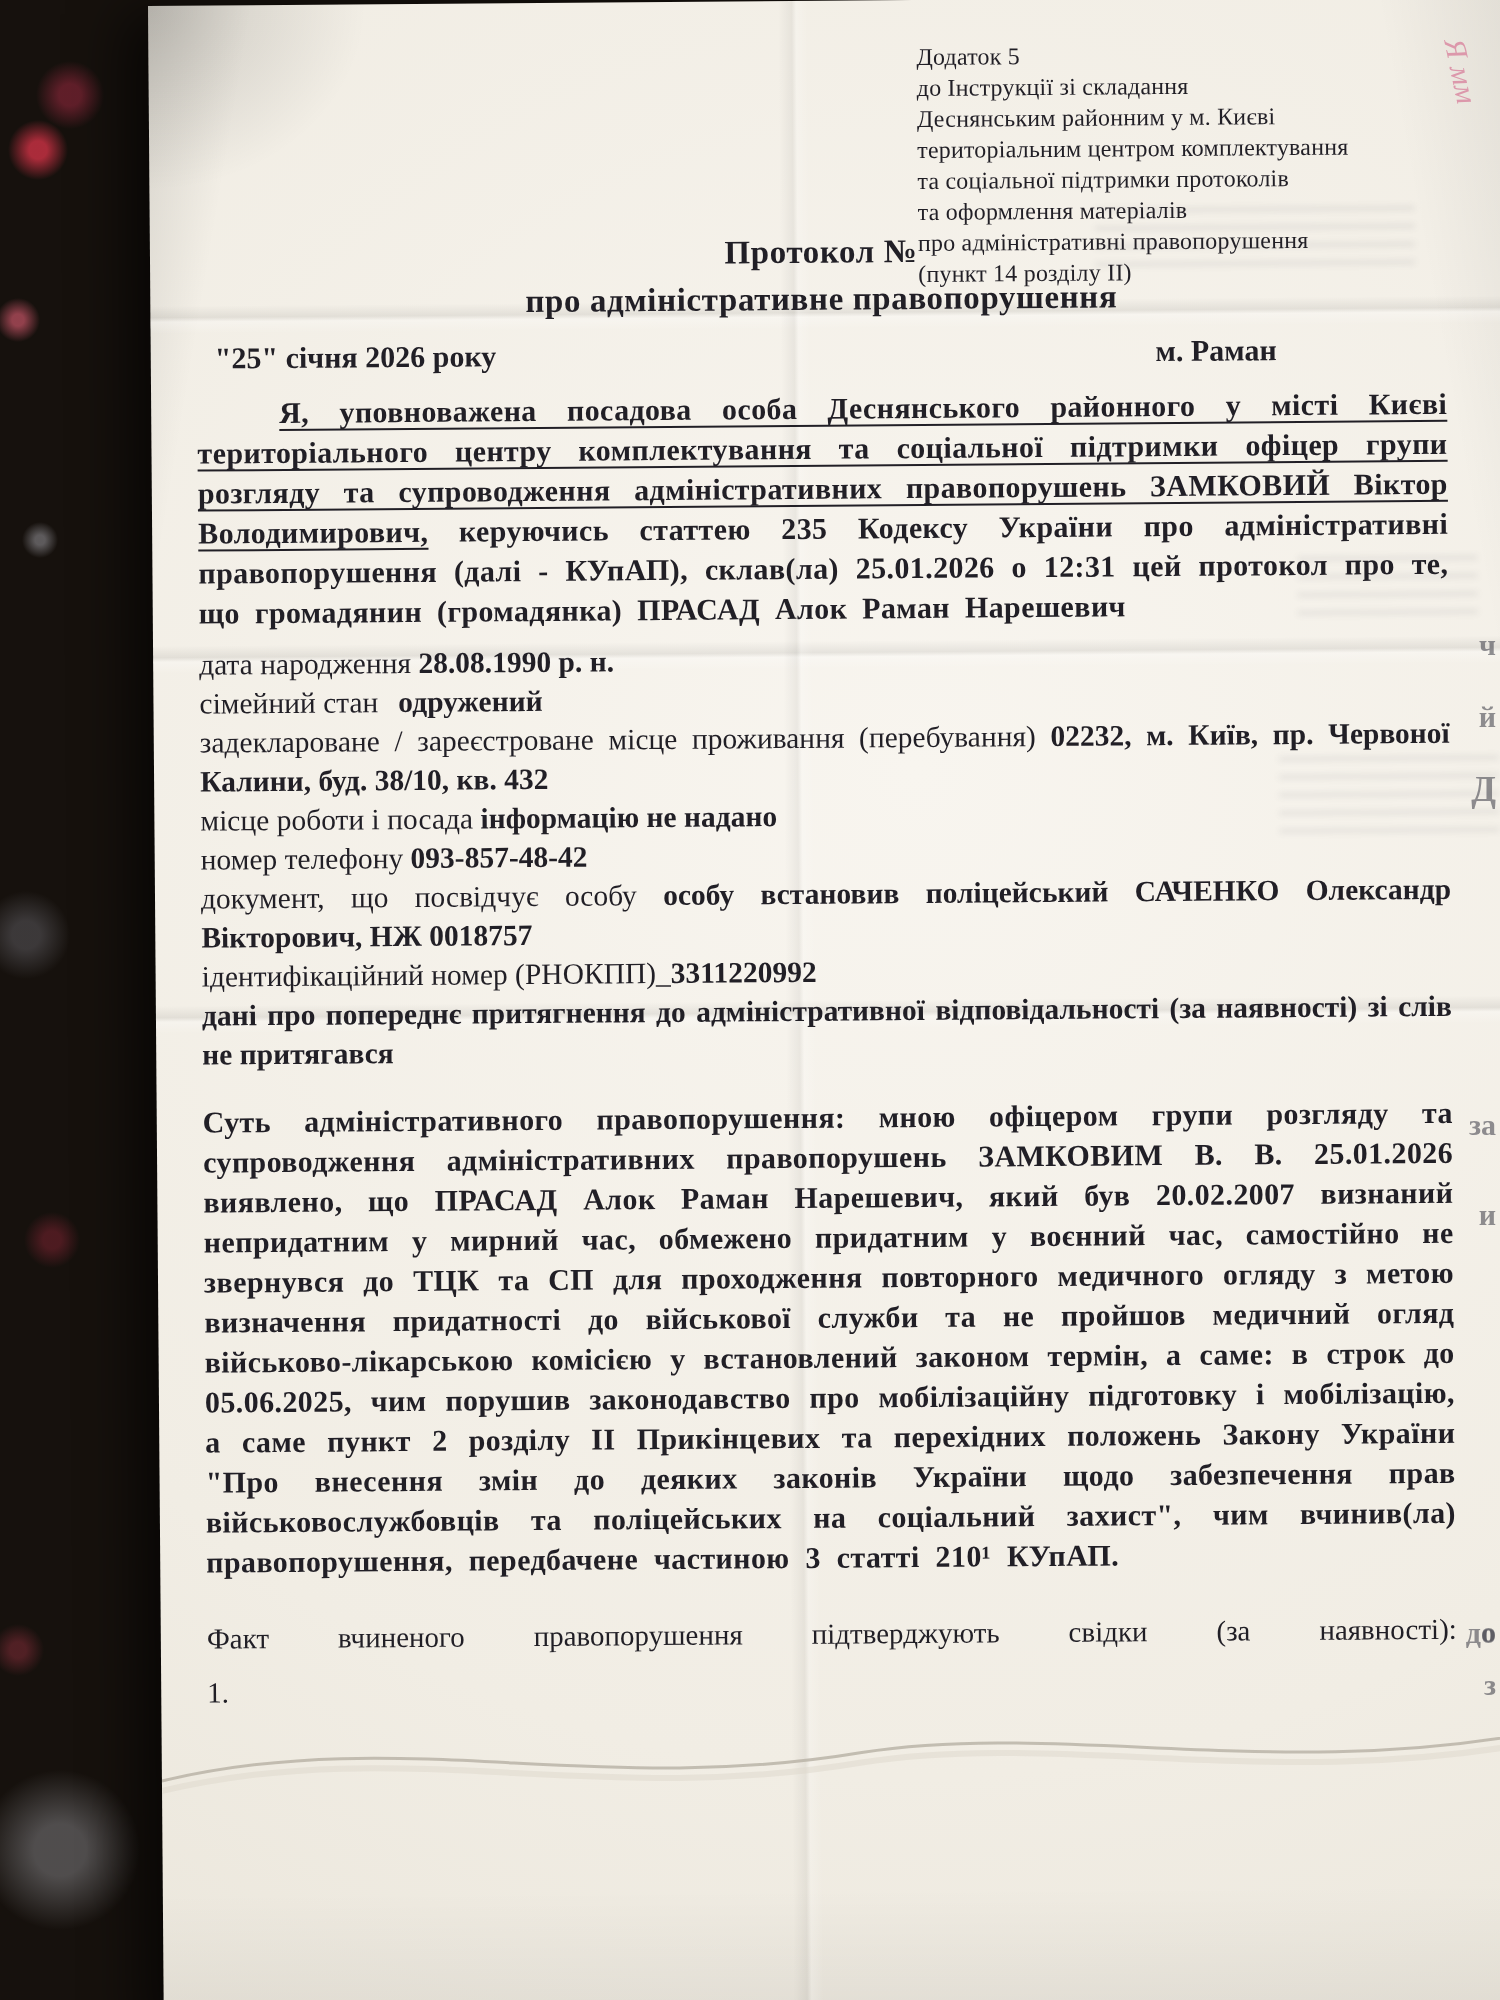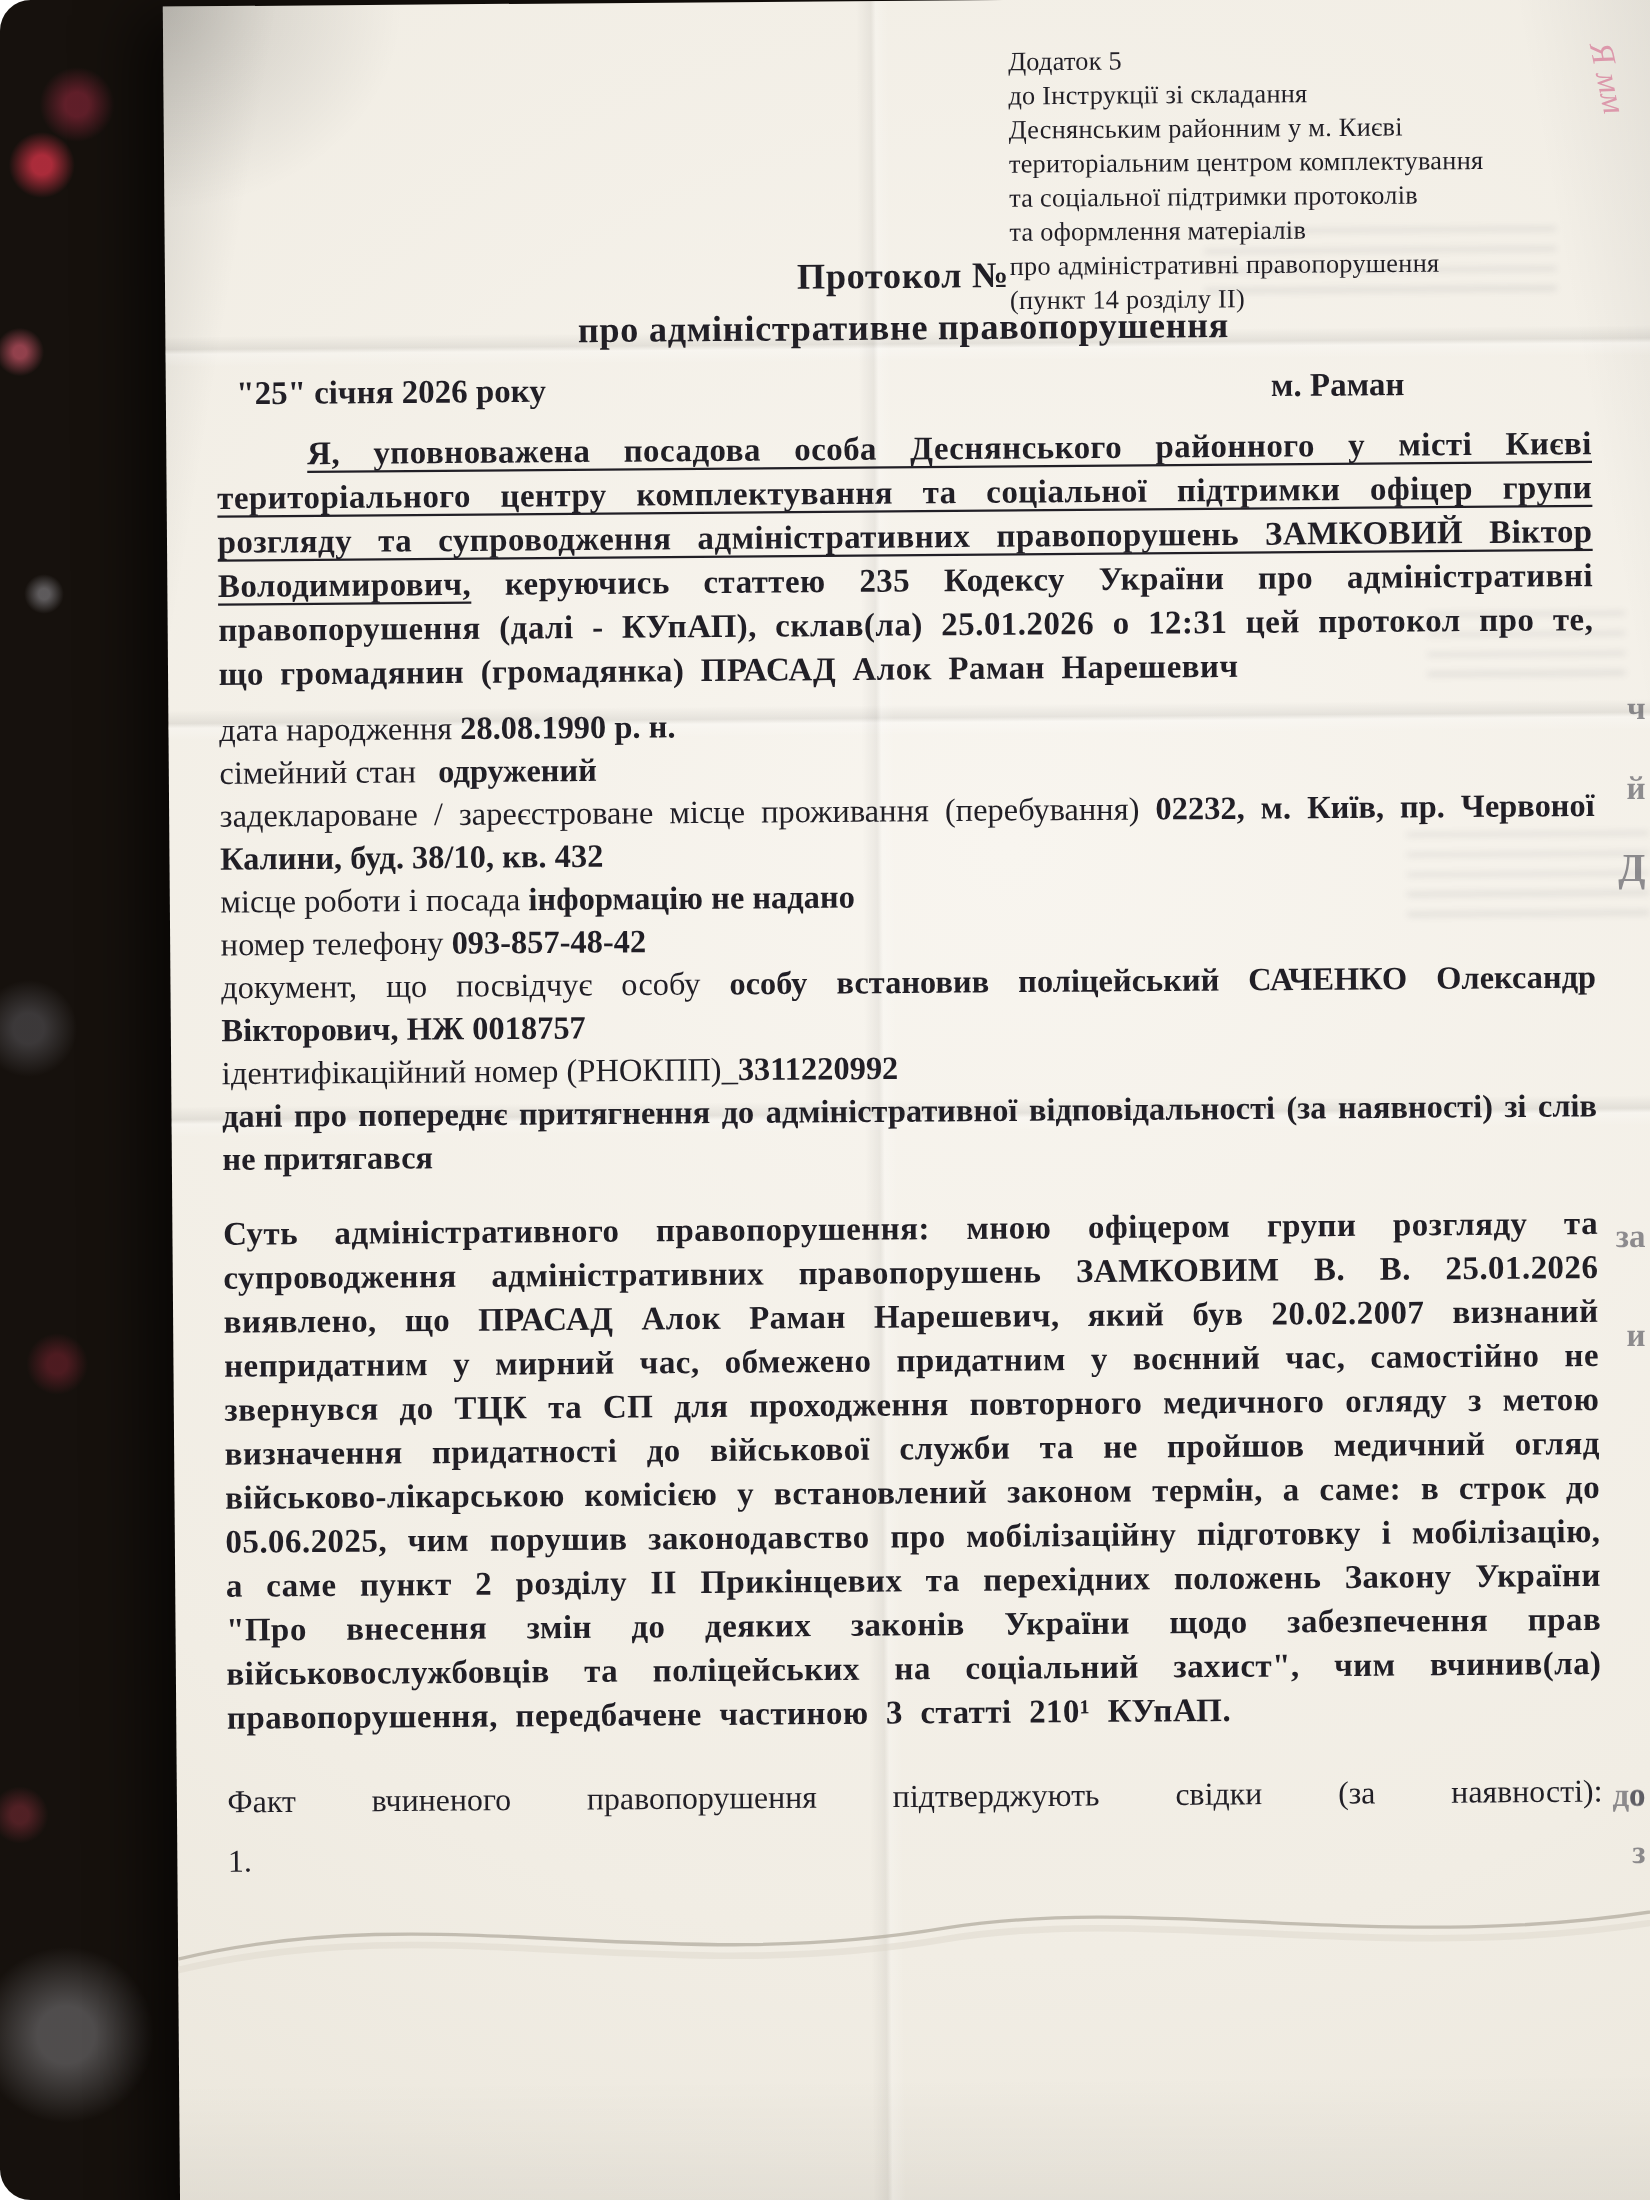--- a/index.html
+++ b/index.html
@@ -12,21 +12,20 @@
     background-color:#16110d;
     background-image:
       radial-gradient(circle at 38px 150px, rgba(196,48,66,.85) 0 9px, rgba(196,48,66,0) 30px),
       radial-gradient(circle at 18px 320px, rgba(228,96,118,.6) 0 6px, rgba(228,96,118,0) 22px),
       radial-gradient(circle at 70px 95px, rgba(170,45,70,.5) 0 11px, rgba(170,45,70,0) 34px),
       radial-gradient(circle at 40px 540px, rgba(200,200,210,.4) 0 5px, rgba(200,200,210,0) 18px),
       radial-gradient(circle at 26px 935px, rgba(130,130,140,.35) 0 14px, rgba(130,130,140,0) 44px),
       radial-gradient(circle at 52px 1240px, rgba(160,42,62,.4) 0 9px, rgba(160,42,62,0) 28px),
       radial-gradient(circle at 60px 1850px, rgba(150,150,155,.45) 0 26px, rgba(150,150,155,0) 80px),
       radial-gradient(circle at 18px 1650px, rgba(190,60,80,.35) 0 8px, rgba(190,60,80,0) 26px);
-    border-radius: 28px;
   }
   .paper{
     position:absolute;left:148px;top:6px;width:1385px;height:2030px;
     transform:rotate(-0.45deg);transform-origin:top left;
     background:
       linear-gradient(100deg, rgba(0,0,0,.11) 0%, rgba(0,0,0,0) 6%),
       linear-gradient(260deg, rgba(0,0,0,.08) 0%, rgba(0,0,0,0) 9%),
       linear-gradient(0deg, rgba(0,0,0,.06) 0%, rgba(0,0,0,0) 7%),
       radial-gradient(140% 90% at 55% 38%, #f8f5ef 0%, #f1ede4 55%, #e6e1d5 100%);
     box-shadow:-22px 8px 55px rgba(0,0,0,.65);

